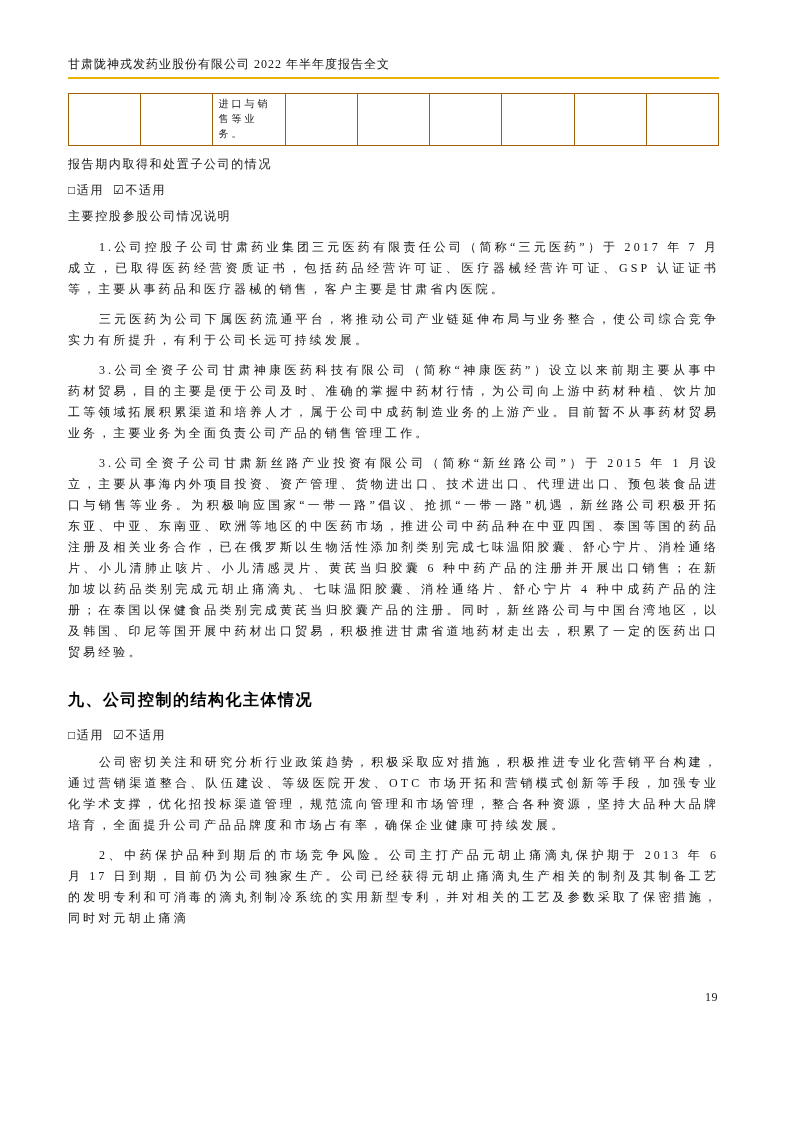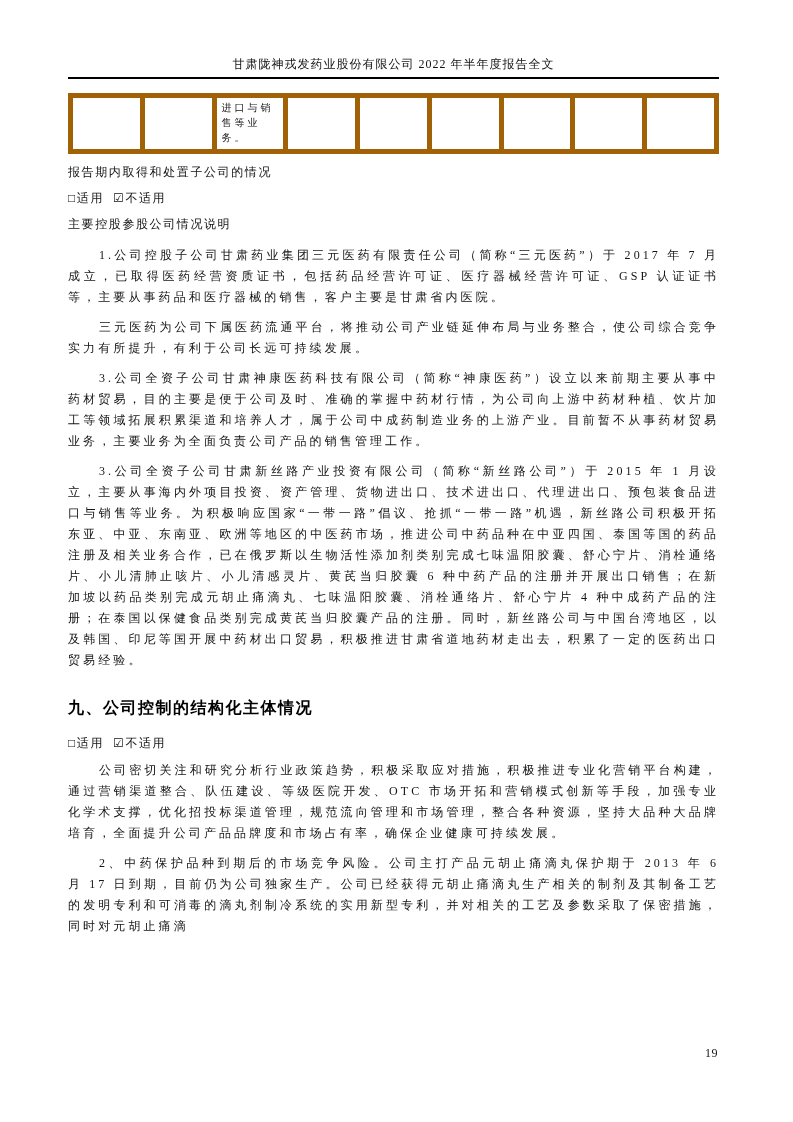--- a/index.html
+++ b/index.html
@@ -6,29 +6,29 @@
   body {
     width:793px; height:1122px; background:#ffffff; position:relative;
     font-family:"Liberation Serif","DejaVu Serif",serif; color:#131313;
     overflow:hidden;
   }
   .page {
     position:absolute; inset:0; box-sizing:border-box;
     padding:57px 74px 0 68px;
   }
   .header-title {
-    text-align:center; font-size:12px; letter-spacing:1px;
-    padding-bottom:5px; border-bottom:2px solid #000000; line-height:15px;
+    text-align:left; font-size:12px; letter-spacing:1px;
+    padding-bottom:5px; border-bottom:2px solid #eab308; line-height:15px;
   }
   table.frag {
     width:100%; border-collapse:collapse; table-layout:fixed;
     margin-top:14px;
   }
   table.frag td {
-    border:5px solid #a16207; height:47px; vertical-align:top;
+    border:1px solid #a16207; height:47px; vertical-align:top;
     padding:2px 3px 2px 5px; font-size:10px; line-height:15px; letter-spacing:3px;
     overflow:hidden;
   }
   .label {
     font-size:12px; letter-spacing:1.6px; margin:11px 0 0 0; line-height:15px;
   }
   .checkline span { margin-right:9px; }
   .para {
     font-size:12px; letter-spacing:3.1px; line-height:21px;
     text-align:justify; text-indent:31px; margin:9px 0 0 0;
@@ -38,21 +38,21 @@
     font-family:Liberation Mono, monospace; font-weight:bold;
     font-size:16px; letter-spacing:1.5px; line-height:22px; margin:27px 0 0 0;
     color:#000;
   }
   .h2 + .label { margin-top:16px; }
   .risk-title {
     font-size:12px; letter-spacing:3.1px; line-height:21px;
     text-indent:31px; margin:24px 0 0 0;
   }
   .page-num {
-    position:absolute; top:1046px; right:75px; font-size:12px; letter-spacing:0.5px;
+    position:absolute; top:990px; right:75px; font-size:12px; letter-spacing:0.5px;
   }
 </style>
 </head>
 <body>
 
 <div class="page">
 
   <div class="header-title">甘肃陇神戎发药业股份有限公司 2022 年半年度报告全文</div>
 
   <table class="frag">

